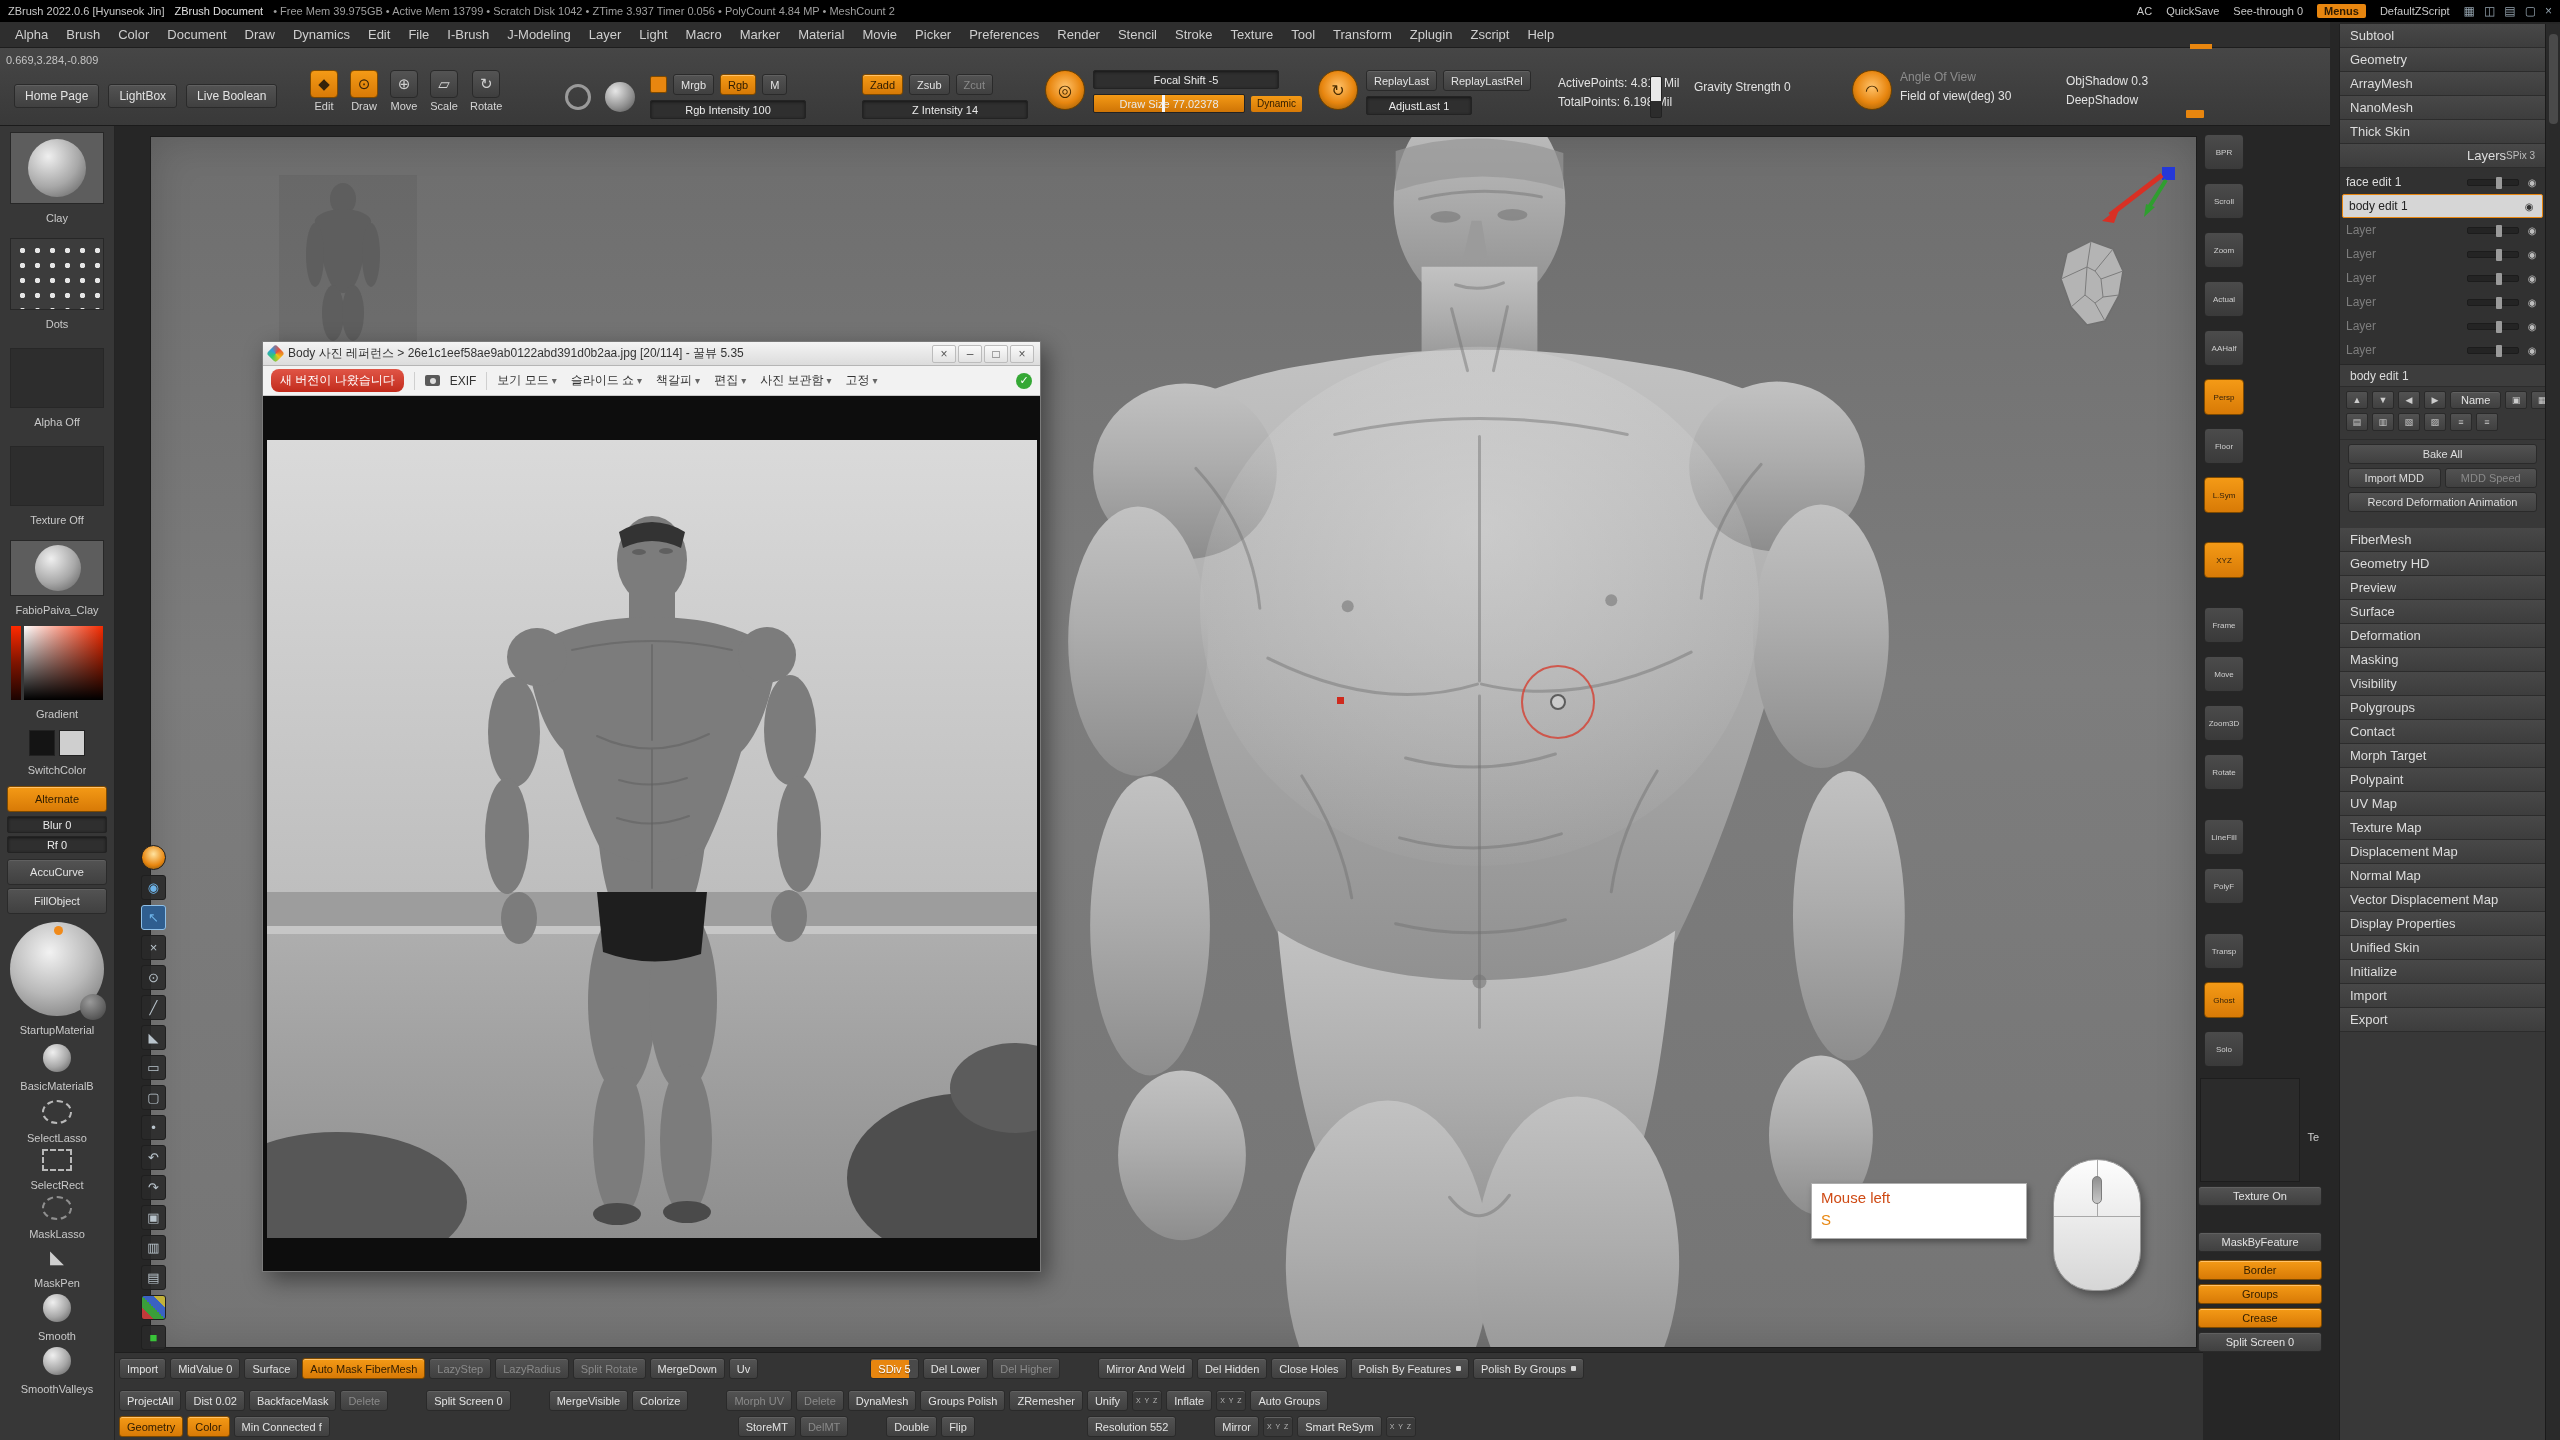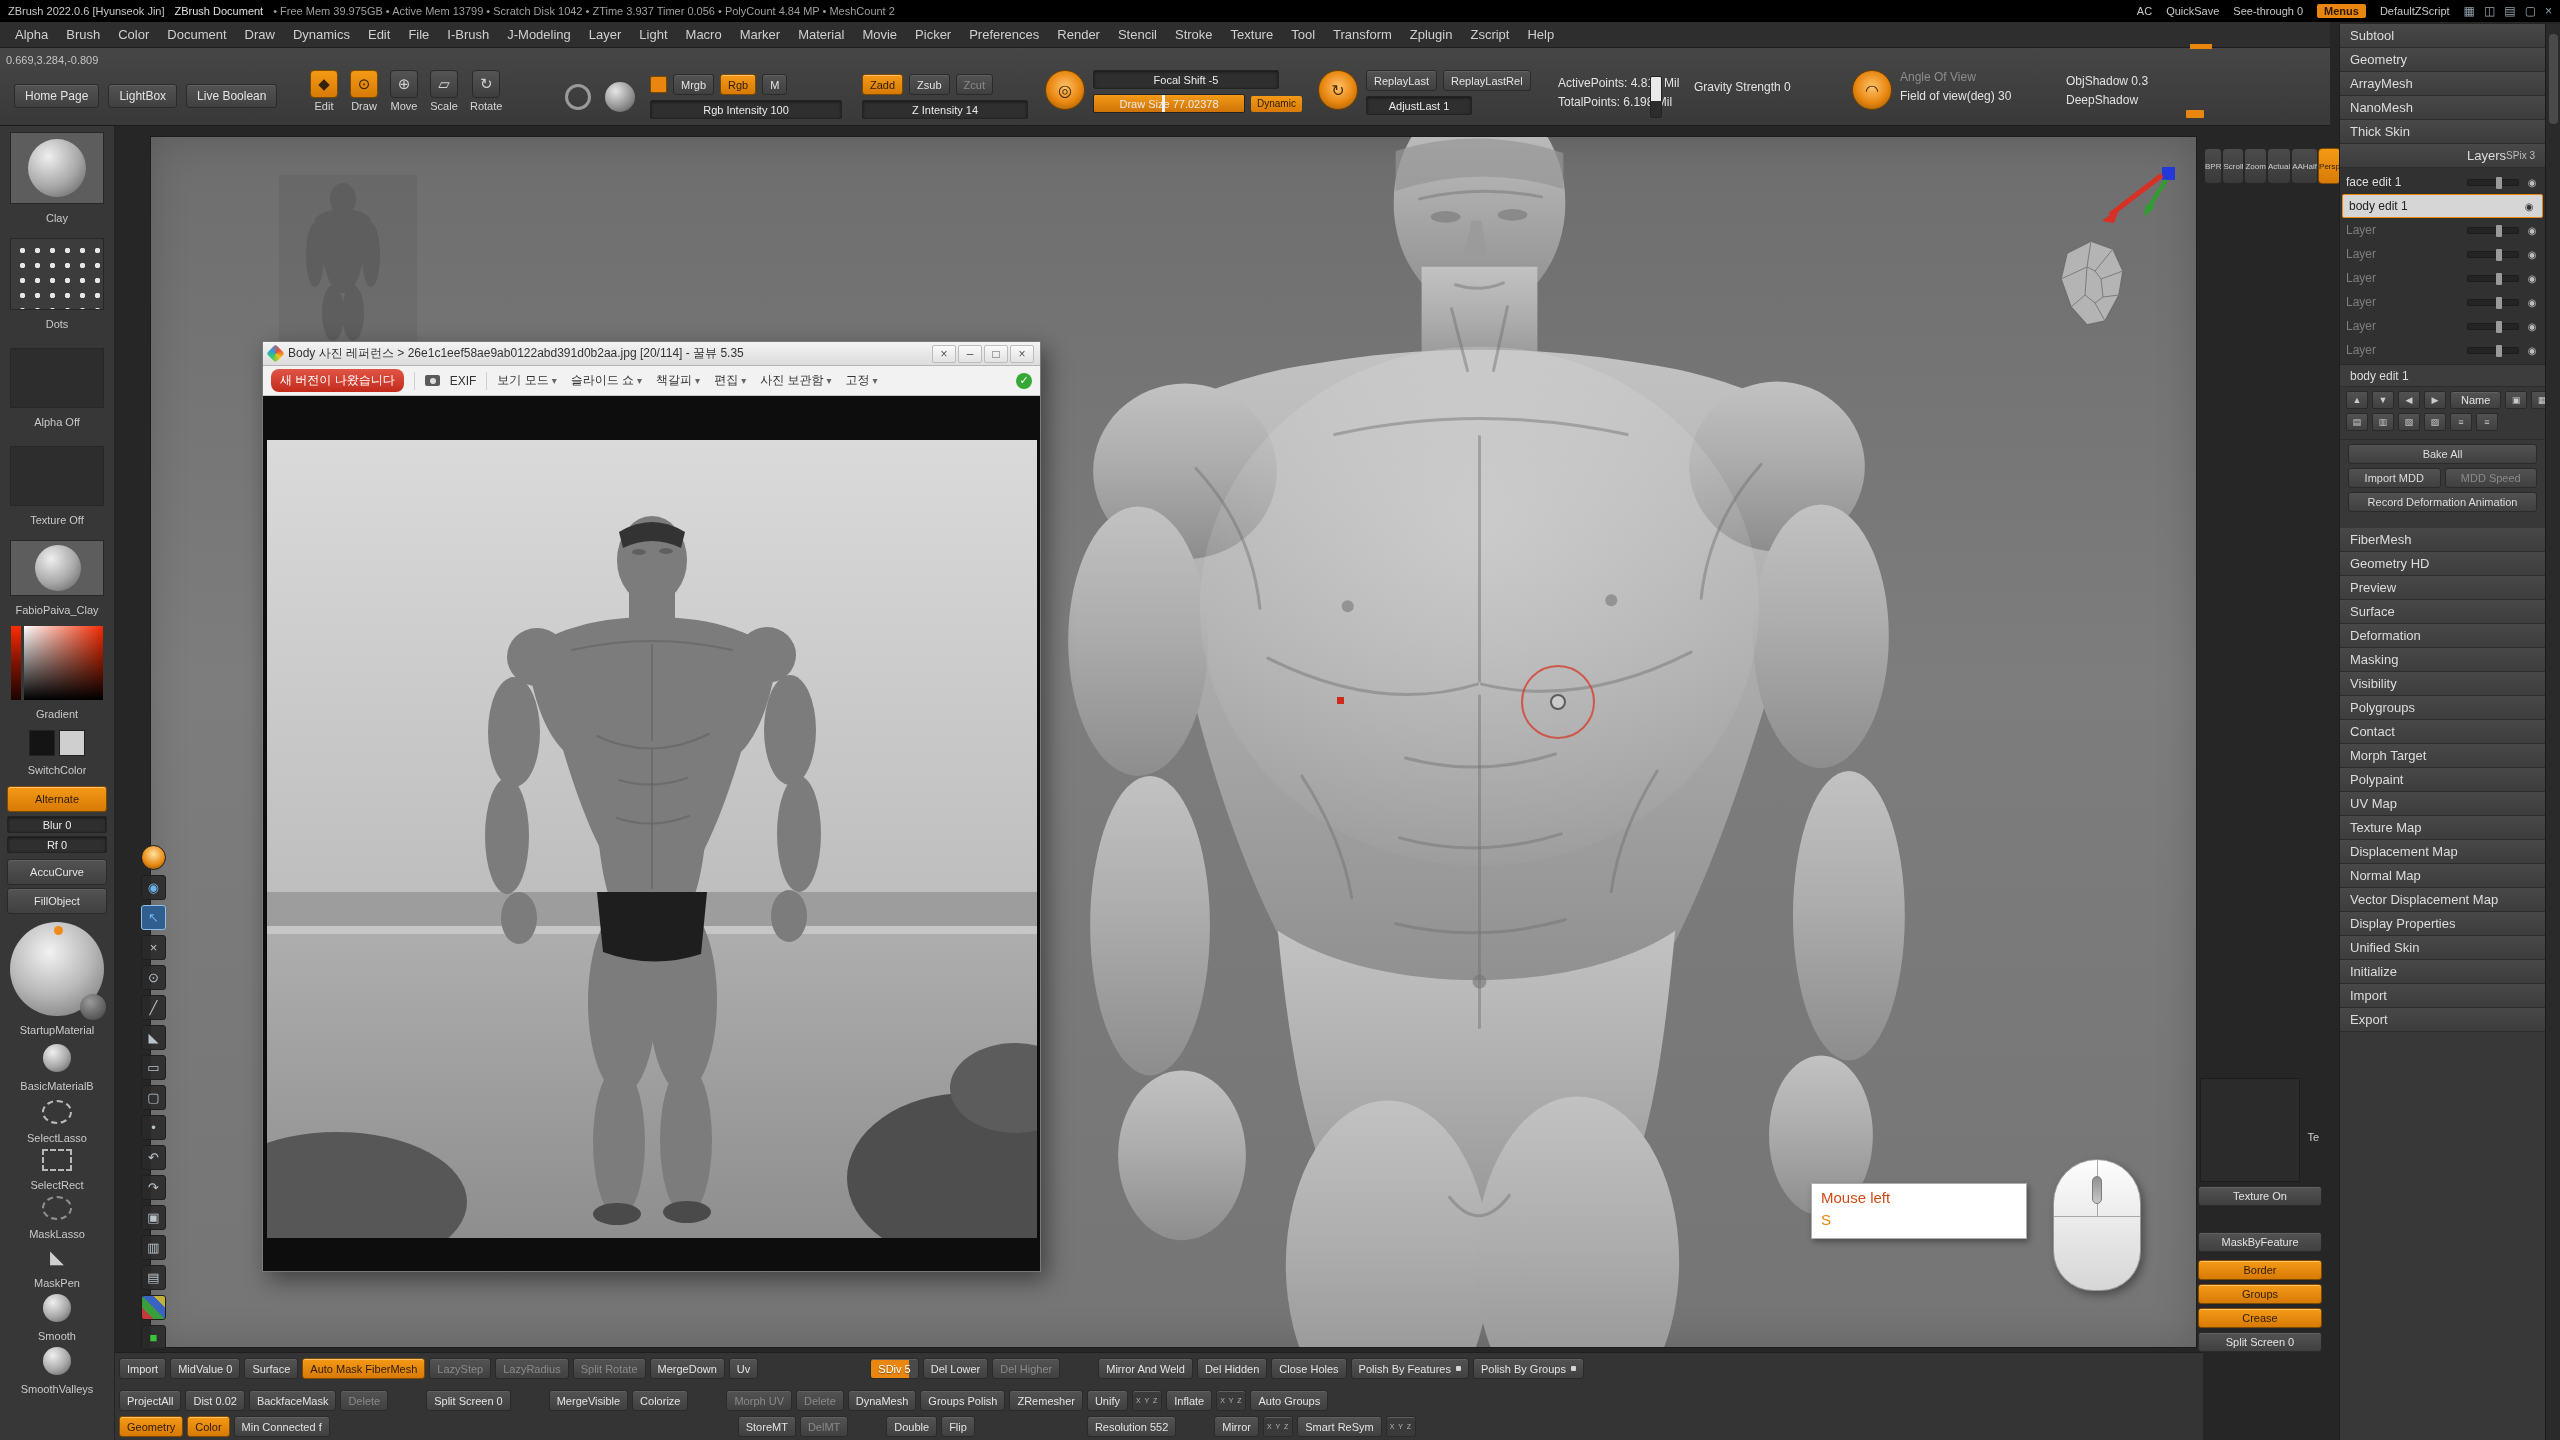--- a/index.html
+++ b/index.html
@@ -104,21 +104,21 @@
 .vsep{width:1px;height:18px;background:#cfcfcf}
 .cam{width:15px;height:11px;background:#5a5a5a;border-radius:2px;position:relative}
 .cam::after{content:"";position:absolute;left:5px;top:2.5px;width:6px;height:6px;border-radius:50%;background:#ddd}
 .v-menu{display:flex;align-items:center;gap:3px}
 .chev::after{content:"▾";color:#666;font-size:10px}
 .check{width:16px;height:16px;border-radius:50%;background:#35a835;color:#fff;display:flex;align-items:center;justify-content:center;font-size:11px;margin-left:auto}
 .check::after{content:"✓"}
 .v-content{flex:1;background:#0d0d0d;display:flex;justify-content:center}
 .photo{margin-top:44px;width:770px;height:798px;display:block}
 
-.right-strip{position:absolute;left:2204px;top:148px;width:44px;display:flex;flex-direction:row;z-index:15}
+.right-strip{position:absolute;left:2204px;top:134px;width:44px;display:flex;flex-direction:column;gap:13px;z-index:15}
 .rs-item{width:40px;height:36px;background:linear-gradient(#4b4b4b,#3a3a3a);border:1px solid #272727;border-radius:4px;color:#cfcfcf;font-size:8px;display:flex;align-items:center;justify-content:center;text-align:center}
 .rs-item.on{background:linear-gradient(#f49a16,#d87a06);color:#35220a;border-color:#7e4a00}
 .rs-item.gap{margin-top:16px}
 .right-column{position:absolute;left:2196px;top:1078px;width:130px;z-index:15;font-size:11px;color:#ddd}
 .rc-thumb{width:100px;height:104px;background:#2b2b2b;border:1px solid #1d1d1d;margin-left:4px;position:relative}
 .rc-te{position:absolute;right:-20px;top:52px;color:#cfcfcf;font-size:11px}
 .rc-btn{width:124px;height:20px;margin:4px 0 0 2px;font-size:11px}
 .mt26{margin-top:26px}.mt22{margin-top:4px}
 
 .right-panel{position:absolute;left:2339px;top:24px;width:206px;bottom:0;background:#383838;border-left:1px solid #1f1f1f;color:#ddd;font-size:13px;z-index:25}
@@ -255,21 +255,21 @@
     <span class="ringicon" style="left:565px;top:36px"></span>
     <span class="ballicon" style="left:605px;top:34px"></span>
     <div class="cluster" style="left:650px;top:26px">
       <div class="vcol">
         <div class="hrow">
           <span class="swatch-orange"></span>
           <span class="btn sm">Mrgb</span>
           <span class="btn sm on">Rgb</span>
           <span class="btn sm">M</span>
         </div>
-        <span class="slider" style="width:192px">
+        <span class="slider" style="width:156px">
             <span>Rgb Intensity 100</span>
           </span>
       </div>
     </div>
     <div class="cluster" style="left:862px;top:26px">
       <div class="vcol">
         <div class="hrow">
           <span class="btn sm on">Zadd</span>
           <span class="btn sm">Zsub</span>
           <span class="btn sm dim">Zcut</span>

